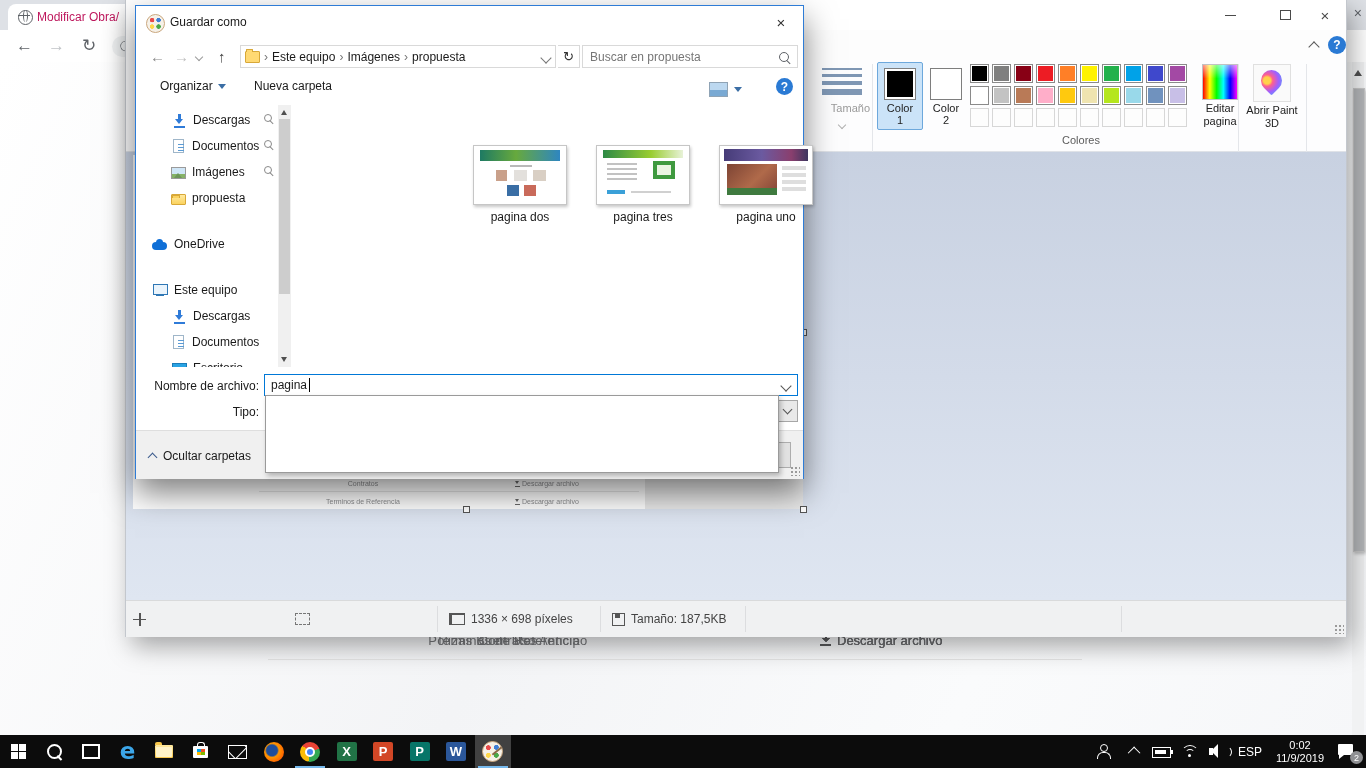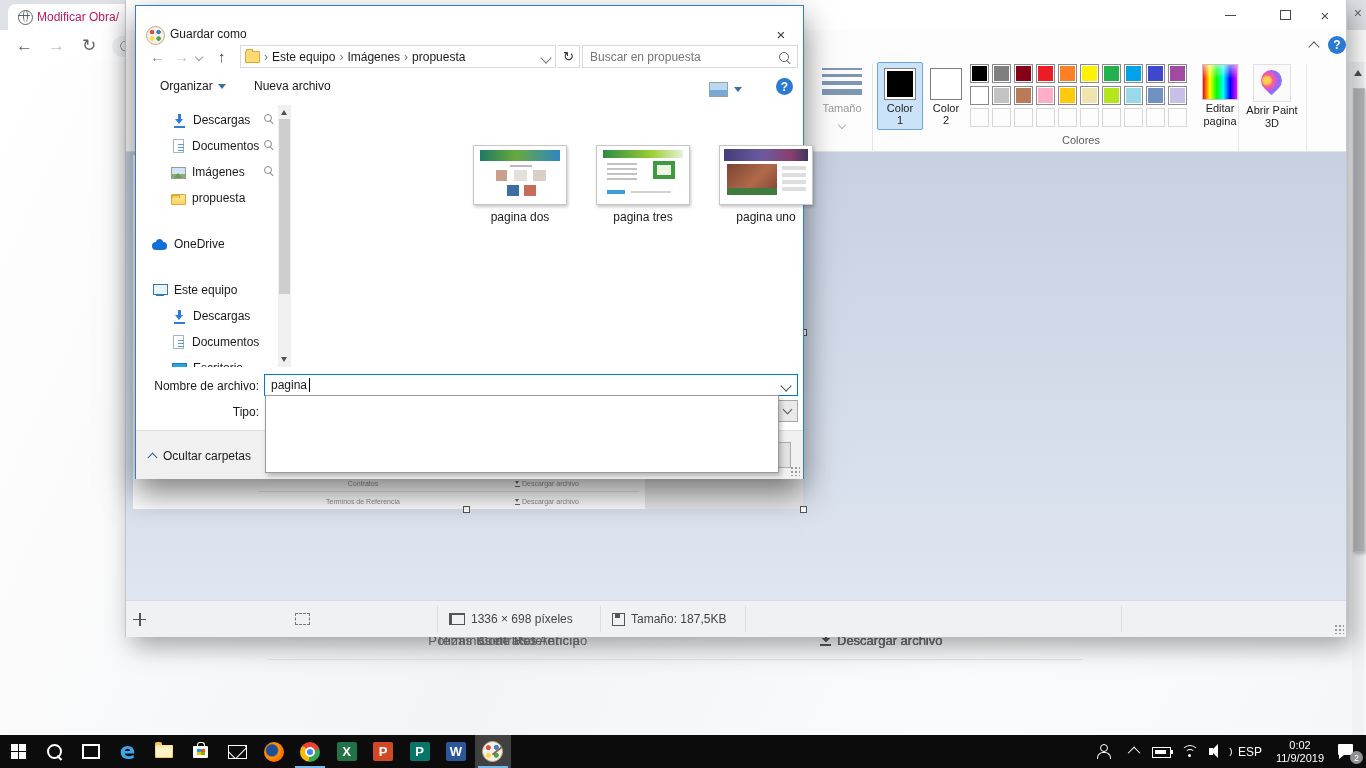--- a/index.html
+++ b/index.html
@@ -49,21 +49,21 @@
   .chev{width:7px;height:7px;border-right:1.6px solid #5a5a5a;border-bottom:1.6px solid #5a5a5a;display:inline-block}
   .chev.up{transform:rotate(-135deg)}
   .chev.down{transform:rotate(45deg)}
   .help-circle{width:18px;height:18px;border-radius:50%;background:#2a7ad4;color:#fff;font-size:12px;font-weight:bold;
     display:flex;align-items:center;justify-content:center}
   #p-ribbon{position:absolute;left:0;top:60px;width:100%;height:91px;background:#fdfdfe;border-bottom:1px solid #dfe2e7}
   .rib-sep{position:absolute;top:4px;width:1px;height:140px;background:#e4e6ea}
   #g-size{position:absolute;left:688px;top:2px;width:56px;height:86px}
   #size-lines{position:absolute;left:8px;top:6px;width:40px}
   #size-lines i{display:block;background:#7f97b4;margin-bottom:4px}
-  #g-size .lbl{position:absolute;left:0;top:40px;width:56px;text-align:center;font-size:11px;color:#9a9a9a}
+  #g-size .lbl{position:absolute;left:0;top:40px;width:56px;text-align:right;font-size:11px;color:#9a9a9a}
   #g-size .chev{border-color:#b0b0b0;position:absolute;left:25px;top:60px;width:5px;height:5px}
   .colbtn{position:absolute;top:2px;width:44px;height:66px;border:1px solid transparent;border-radius:2px;text-align:center}
   .colbtn.sel{background:#cbe3f8;border-color:#6da8dc}
   .colbtn .sw{margin:5px auto 2px;width:30px;height:30px;border:1px solid #7e7e7e;box-shadow:inset 0 0 0 2px #fff}
   .colbtn .lbl{font-size:11px;color:#222;line-height:12px}
   #palette{position:absolute;left:844px;top:4px;width:222px}
   .prow{display:flex}
   .pcell{width:19px;height:19px;box-sizing:border-box;border:1px solid #8a8a8a;box-shadow:inset 0 0 0 1px #fff;margin:0 3px 3px 0}
   .pcell.empty{border:1px solid #d7d7d7;box-shadow:none;background:#fdfdfd}
   #g-edit{position:absolute;left:1068px;top:2px;width:52px;text-align:center}
@@ -105,21 +105,21 @@
   .zbtn::before{content:"";position:absolute;left:4px;top:8px;width:8px;height:1.5px;background:#555}
   .zbtn.plus::after{content:"";position:absolute;left:8px;top:4px;width:1.5px;height:8px;background:#555}
   #zslider{position:relative;width:100px;height:18px}
   #zslider .track{position:absolute;left:0;top:8px;width:100px;height:2px;background:#c7c8ca}
   #zslider .zthumb{position:absolute;left:12px;top:1px;width:10px;height:16px;background:#0f7fd7}
   #p-grip{position:absolute;right:2px;bottom:3px;width:10px;height:10px;
     background:radial-gradient(circle,#9a9a9a 1px,transparent 1.2px) 0 0/4px 4px}
   
   #dialog{position:absolute;left:135px;top:5px;width:667px;height:472px;z-index:30;background:#fff;
     border:1px solid #2e7cd6;box-sizing:content-box;box-shadow:0 14px 30px rgba(0,0,0,.5);font-size:12px;color:#1a1a1a}
-  #d-title{position:absolute;left:0;top:12px;width:100%;height:33px}
+  #d-title{position:absolute;left:0;top:0;width:100%;height:33px}
   #d-appicon{position:absolute;left:10px;top:8px;width:17px;height:17px;border-radius:50%;border:1px solid #caa77e;
     background:radial-gradient(circle at 30% 30%,#e84a4a 2px,transparent 2.5px),
                radial-gradient(circle at 68% 30%,#3f7fd6 2px,transparent 2.5px),
                radial-gradient(circle at 30% 68%,#ffd84a 2px,transparent 2.5px),
                radial-gradient(circle at 68% 68%,#4aa84a 2px,transparent 2.5px),#f6f1e8}
   #d-title-text{position:absolute;left:34px;top:9px;font-size:12px}
   #d-close{position:absolute;right:0;top:0;width:44px;height:32px;display:flex;align-items:center;justify-content:center;
     font-size:15px;color:#333}
   
   .arrow-btn{position:absolute;top:39px;height:23px;display:flex;align-items:center;font-size:15px}
@@ -516,21 +516,21 @@
       <span>Buscar en propuesta</span>
       <span class="mag"></span>
     </div>
 
     <div id="d-toolbar">
       <div class="tb-item" style="left:24px">
         <span>Organizar</span>
           <span class="dd-arrow"></span>
       </div>
       <div class="tb-item" style="left:118px">
-        <span>Nueva archivo</span>
+        <span>Nueva carpeta</span>
       </div>
       <div id="d-viewbtn">
         <span class="view-ico"></span>
         <span class="dd-arrow"></span>
       </div>
       <span class="help-circle abs" style="left:640px;top:5px;width:17px;height:17px">?</span>
     </div>
 
     <div id="d-nav">
         <div class="nav-item indent2">

